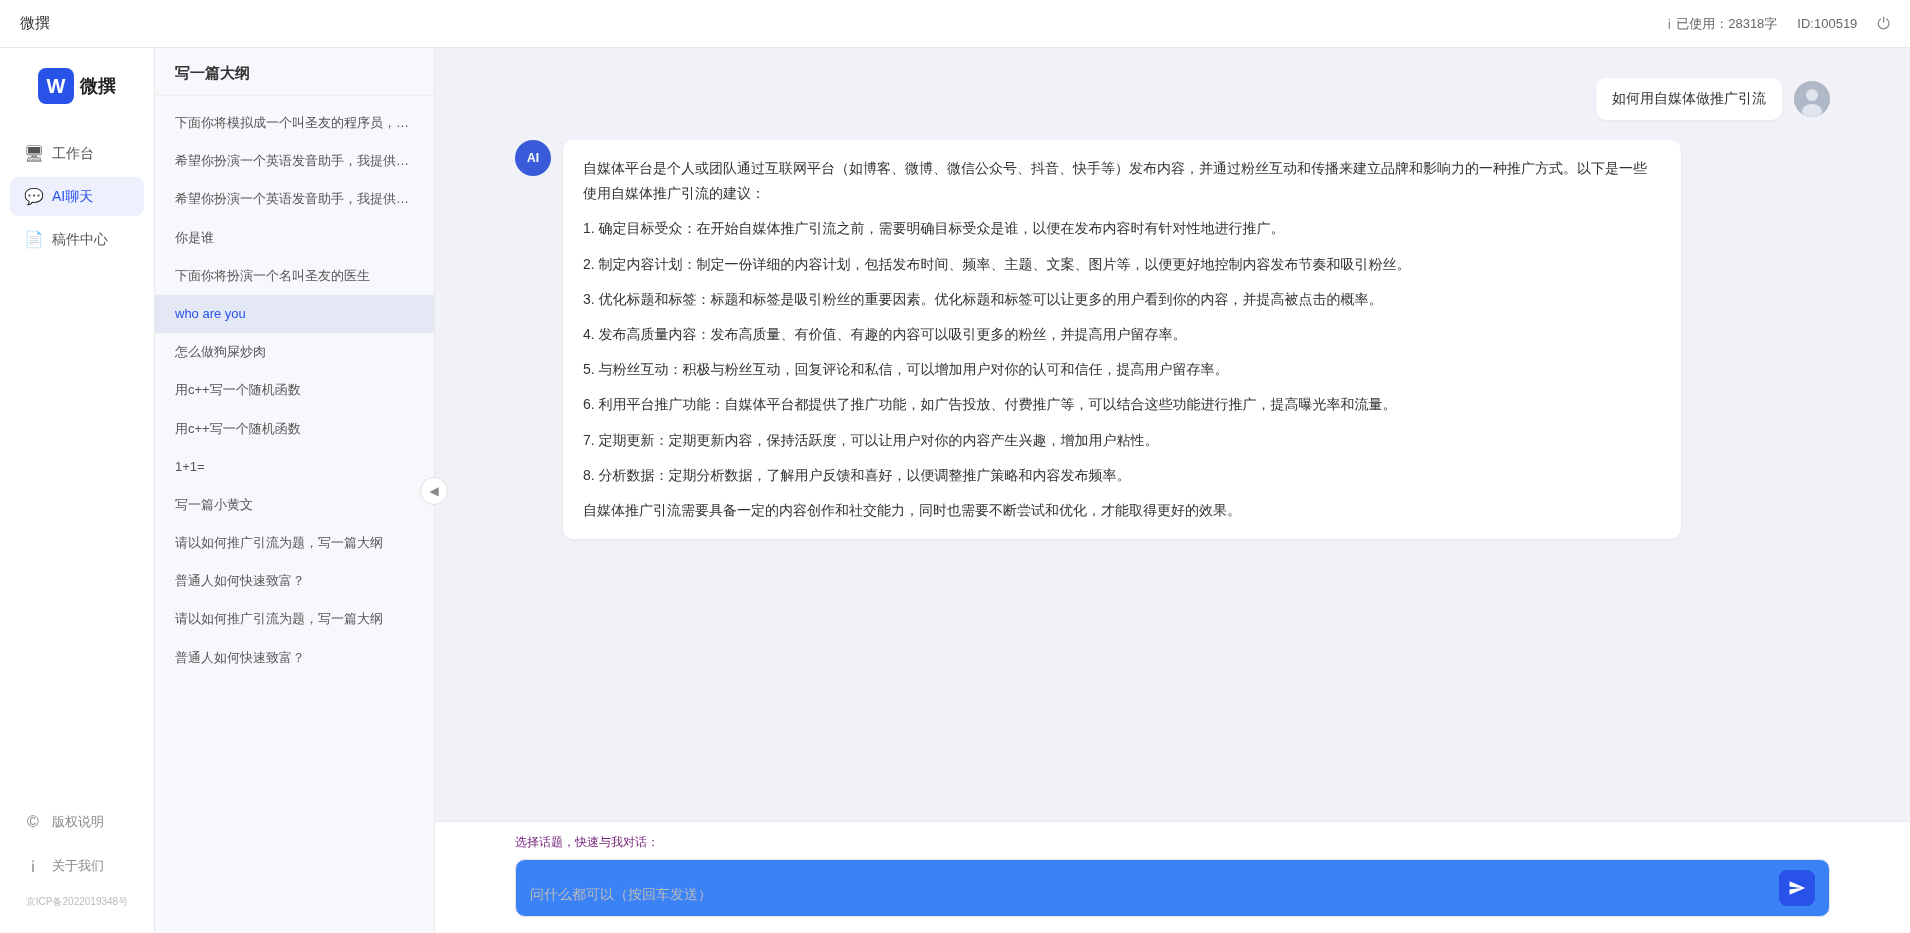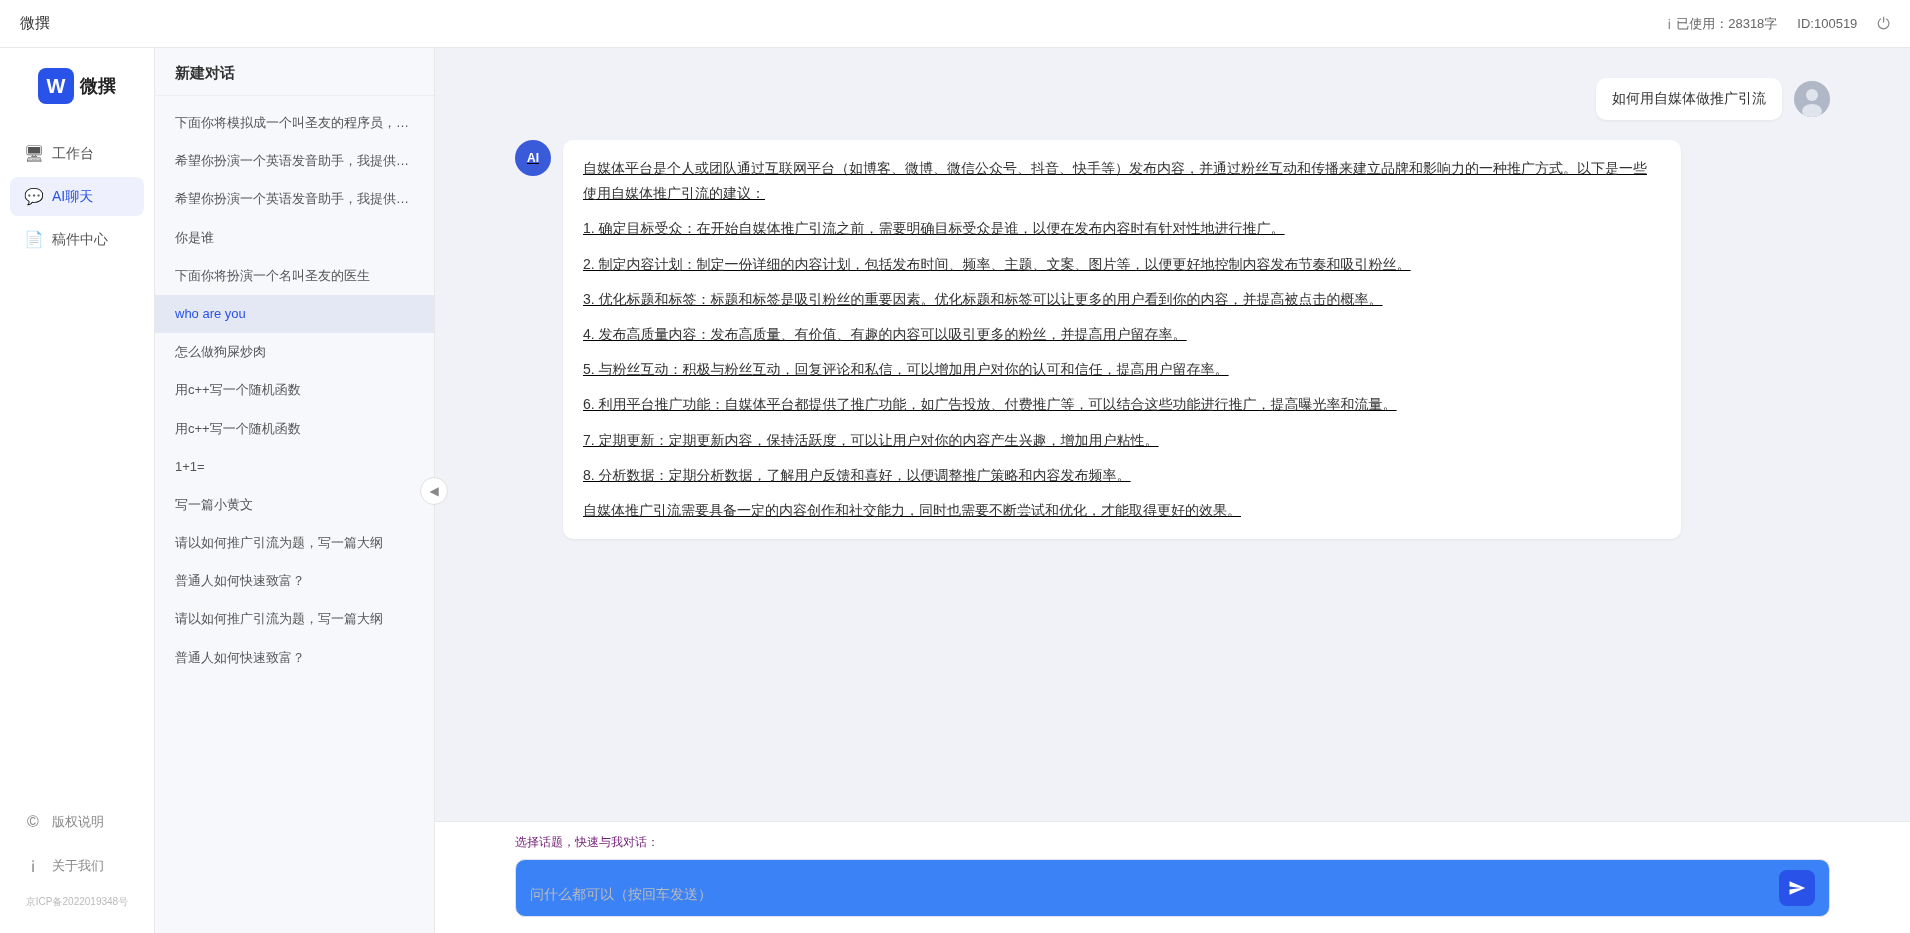--- a/index.html
+++ b/index.html
@@ -223,21 +223,20 @@
       align-items: center;
       justify-content: center;
     }
     .avatar-user svg { width: 36px; height: 36px; }
 
     
     .msg-ai {
       display: flex;
       align-items: flex-start;
       gap: 12px;
-      text-decoration: underline;
     }
     .avatar-ai {
       width: 36px;
       height: 36px;
       border-radius: 50%;
       background: #3a5bd9;
       flex-shrink: 0;
       display: flex;
       align-items: center;
       justify-content: center;
@@ -349,21 +348,21 @@
       </div>
       <div class="nav-item">
         <span class="nav-icon">ℹ</span>
         <span>关于我们</span>
       </div>
       <div class="icp-text">京ICP备2022019348号</div>
     </div>
   </div>
 
   <div class="conv-panel">
-    <div class="conv-header">新建对话</div>
+    <div class="conv-header">写一篇大纲</div>
     <div class="conv-list">
       <div class="conv-item">下面你将模拟成一个叫圣友的程序员，我说...</div>
       <div class="conv-item">希望你扮演一个英语发音助手，我提供给你...</div>
       <div class="conv-item">希望你扮演一个英语发音助手，我提供给你...</div>
       <div class="conv-item">你是谁</div>
       <div class="conv-item">下面你将扮演一个名叫圣友的医生</div>
       <div class="conv-item active">who are you</div>
       <div class="conv-item">怎么做狗屎炒肉</div>
       <div class="conv-item">用c++写一个随机函数</div>
       <div class="conv-item">用c++写一个随机函数</div>

